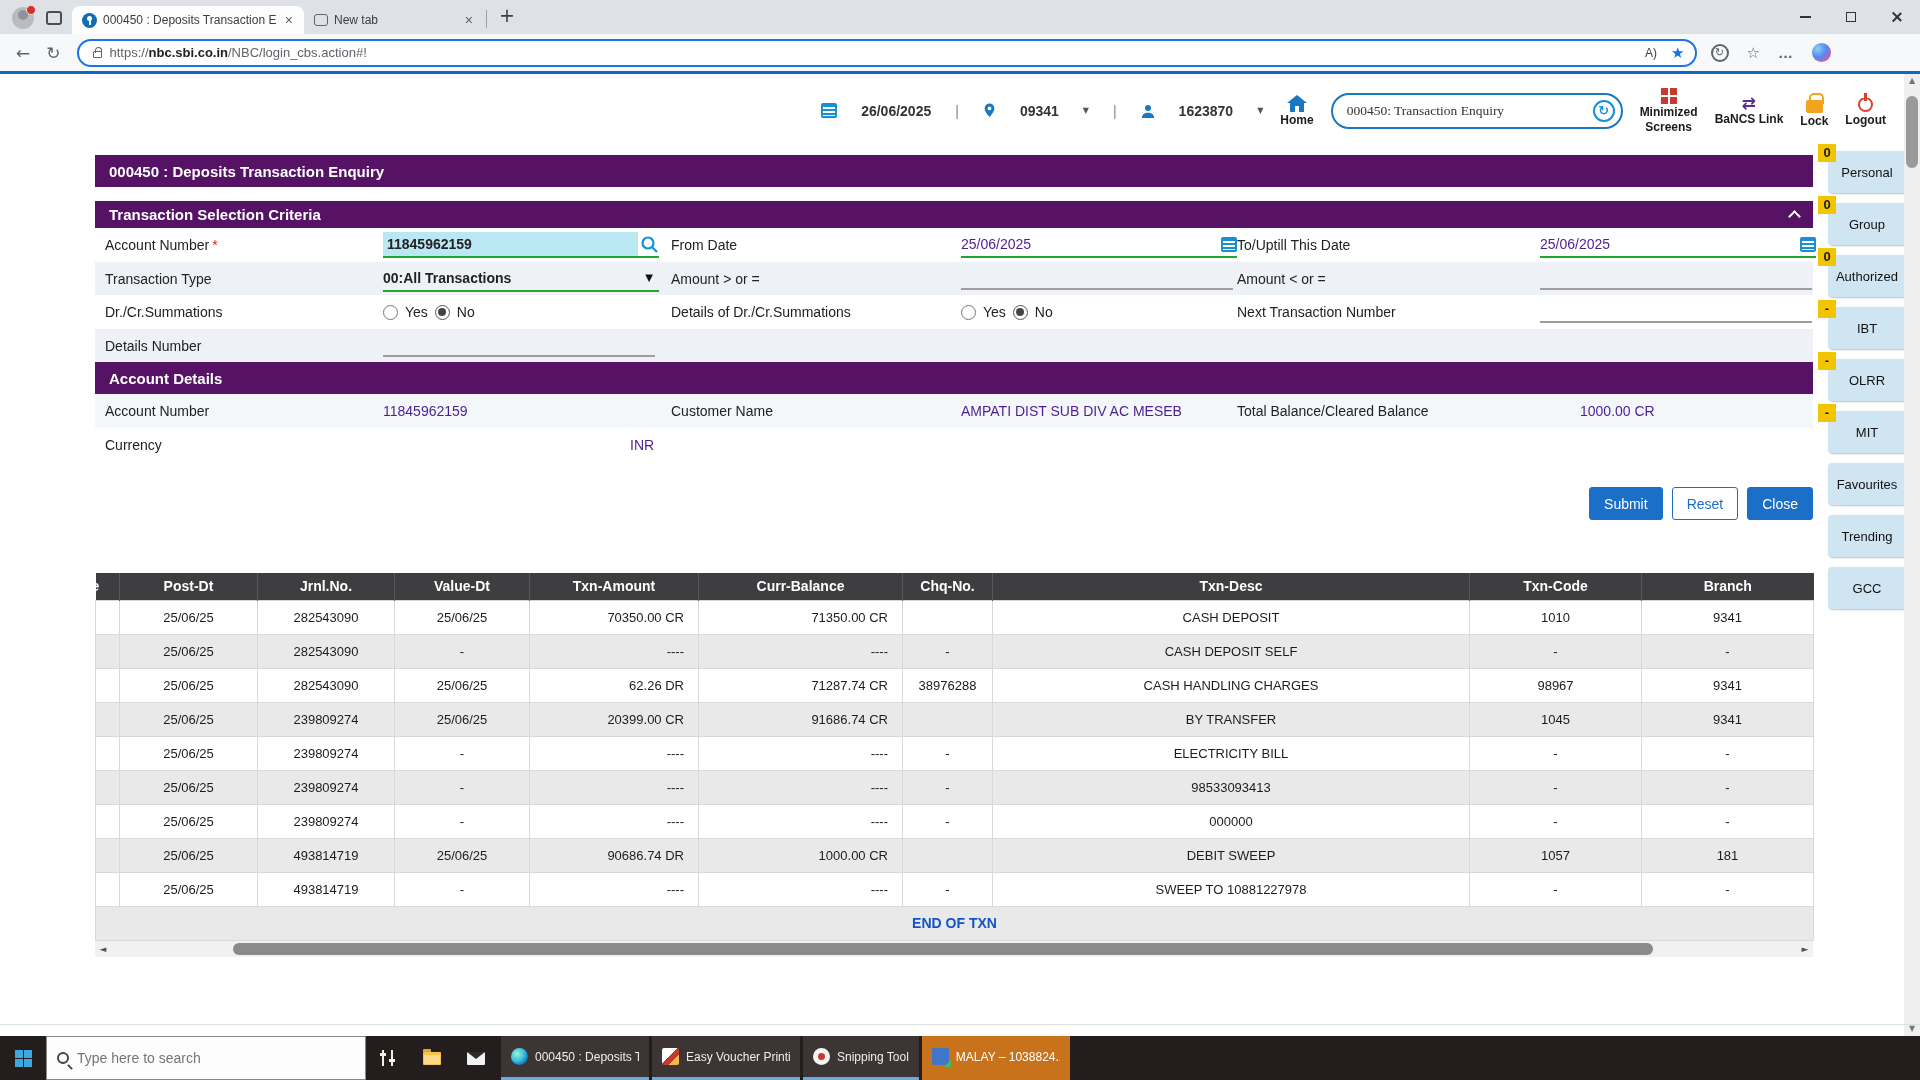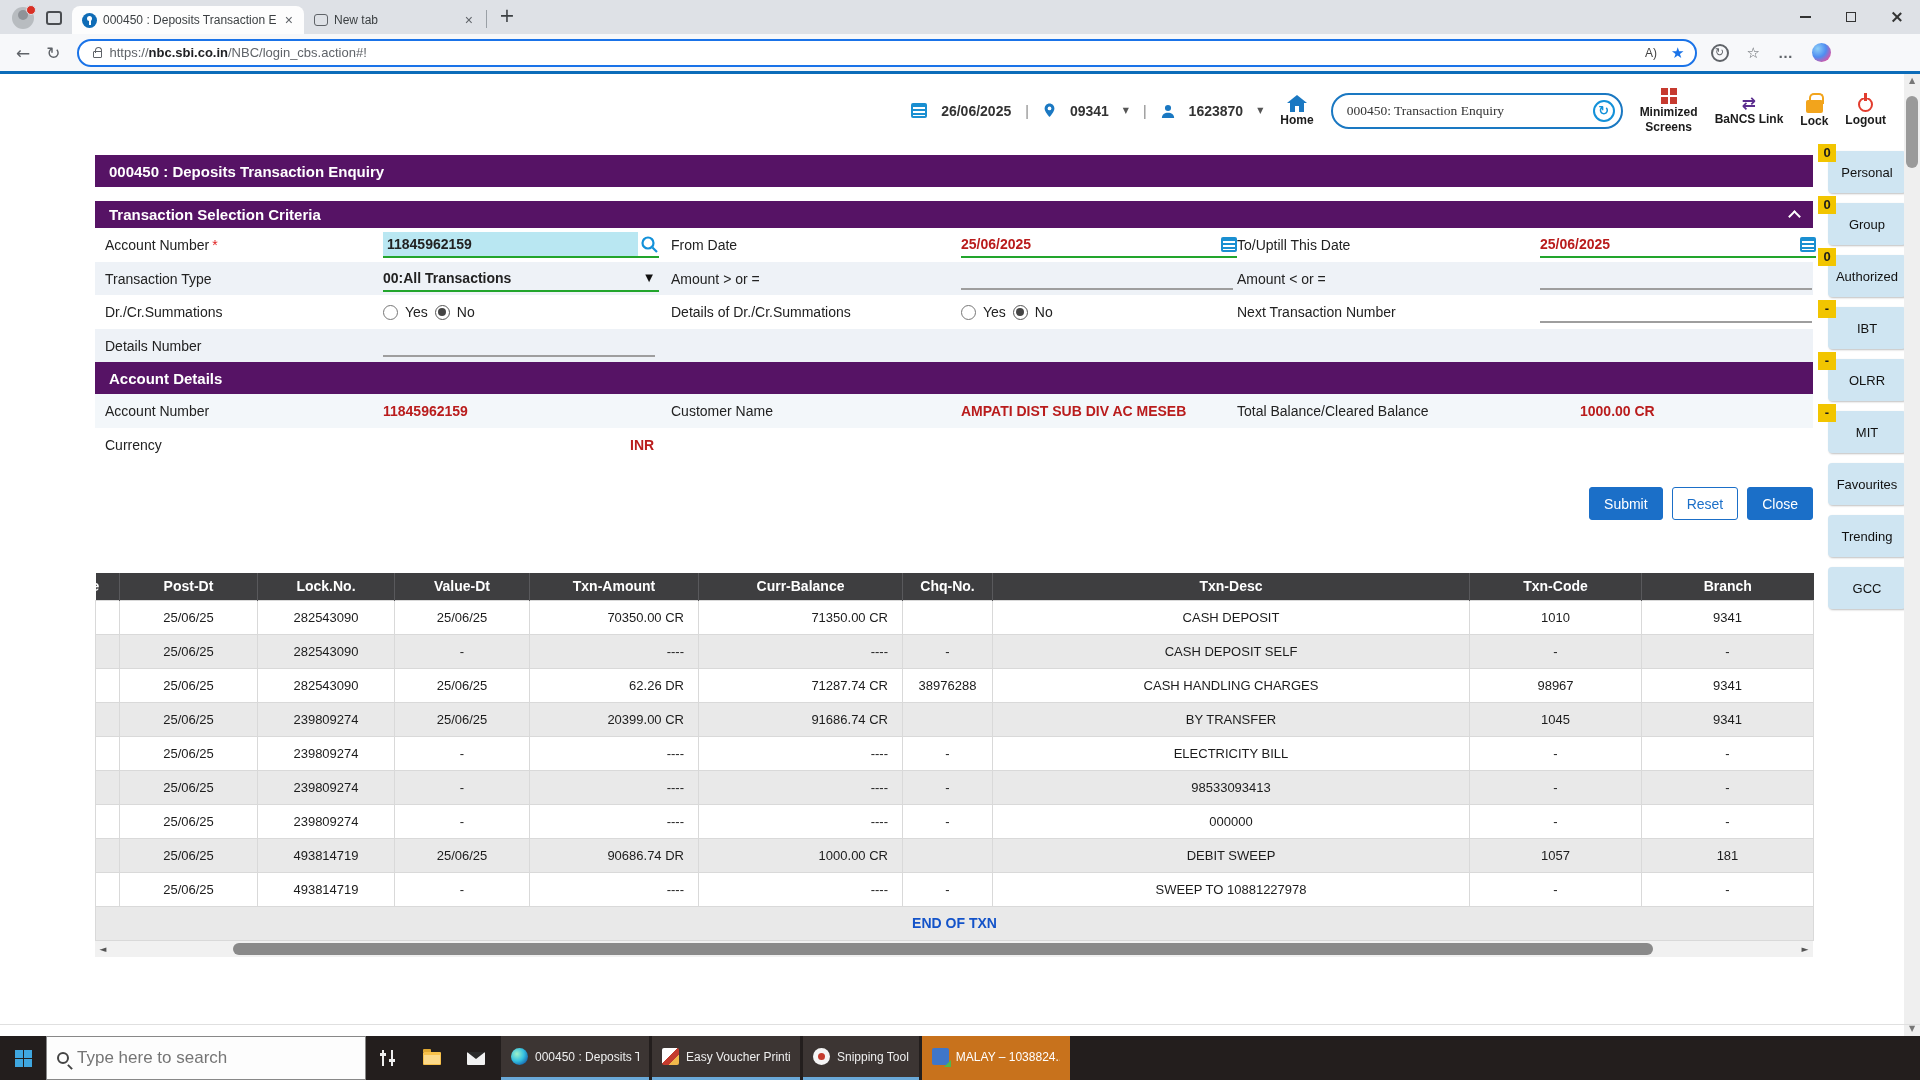--- a/index.html
+++ b/index.html
@@ -53,21 +53,21 @@
 
   
   .sitehdr{position:absolute;left:0;top:74px;width:1920px;height:73px;background:#fff}
   .brand{position:absolute;left:26px;top:10px;display:flex;align-items:flex-end}
   .sbicircle{width:46px;height:46px;border-radius:50%;background:#00a3e0;position:relative}
   .sbicircle:before{content:"";position:absolute;left:13px;top:8px;width:20px;height:20px;border-radius:50%;background:#fff}
   .sbicircle:after{content:"";position:absolute;left:21px;top:22px;width:4px;height:16px;background:#fff}
   .sbitxt{font-size:44px;font-weight:bold;color:#2d2a7c;line-height:44px;margin-left:2px;letter-spacing:-1px}
   .chtxt{font-size:25px;font-weight:bold;color:#1398d8;margin-left:4px;line-height:30px}
   .hdr-right{position:absolute;right:34px;top:0;height:73px;display:flex;align-items:center;gap:17px}
-  .meta{display:flex;align-items:center;gap:14px;font-size:14px;font-weight:bold;color:#333}
+  .meta{display:flex;align-items:center;gap:24px;font-size:14px;font-weight:bold;color:#333}
   .meta .sep{color:#888;font-weight:normal}
   .caret{font-size:8px;color:#555}
   .ic-cal{width:16px;height:15px;background:#1a8fd1;border-radius:2px;position:relative}
   .ic-cal:before{content:"";position:absolute;left:2px;top:4px;right:2px;bottom:2px;background:repeating-linear-gradient(#fff 0 2px,#1a8fd1 2px 4px)}
   .stackbtn{display:flex;flex-direction:column;align-items:center;gap:2px;font-size:12px;font-weight:bold;color:#1b1b1b;line-height:13px;text-align:center}
   .searchpill{width:292px;height:36px;border:2px solid #1a78c2;border-radius:18px;display:flex;align-items:center;padding:0 6px 0 14px;background:#fff}
   .searchpill input{border:none;outline:none;flex:1;font-size:13.5px;color:#333;font-family:"Liberation Serif",serif;background:transparent}
   .syncblue{width:22px;height:22px;border-radius:50%;border:2px solid #1391d9;color:#1391d9;font-size:13px;line-height:18px;text-align:center;font-weight:bold}
   .ic-grid{width:16px;height:16px;background:
     linear-gradient(#c63a2f,#c63a2f) 0 0/7px 7px no-repeat,
@@ -86,21 +86,21 @@
   .pbar{background:#561365;color:#fff;font-size:15px;font-weight:bold;display:flex;align-items:center;padding:0 14px}
   .pbar.t1{height:32px}
   .pbar.t2{height:27px;margin-top:14px;position:relative}
   .pbar.t3{height:32px}
   .chev-up{position:absolute;right:14px;top:11px;width:9px;height:9px;border-left:2.5px solid #fff;border-top:2.5px solid #fff;transform:rotate(45deg)}
   .frow{display:grid;grid-template-columns:278px 288px 290px 276px 303px 1fr;align-items:center;padding-left:10px;font-size:14px}
   .frow.h34{height:34px}.frow.h33{height:33px}
   .frow.alt{background:#eef2f7}
   .flabel{color:#222}
   .req{color:#e02020;margin-left:3px}
-  .fval{font-weight:bold;color:#b91c1c}
+  .fval{font-weight:normal;color:#4c1d95}
   .uline-g{border-bottom:2px solid #22a52c}
   .uline-gray{border-bottom:2px solid #9e9e9e}
   .inputwrap{display:flex;align-items:center;width:276px;height:26px}
   .acctinput{background:#b9e7f2;flex:1;height:100%;display:flex;align-items:center;font-weight:bold;font-size:14px;padding-left:4px}
   .ic-mag{flex:none;margin-left:2px}
   .datewrap{display:flex;align-items:center;justify-content:space-between;width:276px;height:26px}
   .selwrap{display:flex;align-items:center;justify-content:space-between;width:276px;height:26px;font-weight:bold}
   .selcaret{font-size:10px;color:#111;margin-right:6px}
   .emptyline{width:272px;height:22px}
   .radios{display:flex;align-items:center;gap:7px}
@@ -145,21 +145,21 @@
 
   
   .taskbar{position:absolute;left:0;top:1036px;width:1920px;height:44px;background:#231e1d;display:flex;align-items:center}
   .startbtn{width:46px;height:44px;display:flex;align-items:center;justify-content:center}
   .winlogo{width:17px;height:17px;background:
     linear-gradient(#3fa7e0,#3fa7e0) 0 0/8px 8px no-repeat,
     linear-gradient(#3fa7e0,#3fa7e0) 9px 0/8px 8px no-repeat,
     linear-gradient(#3fa7e0,#3fa7e0) 0 9px/8px 8px no-repeat,
     linear-gradient(#3fa7e0,#3fa7e0) 9px 9px/8px 8px no-repeat}
   .tb-search{width:320px;height:44px;background:#fdfdfd;border:1px solid #888;display:flex;align-items:center;padding:0 10px;gap:8px}
-  .tb-search input{border:none;outline:none;font-size:17px;color:#4d7c0f;flex:1;background:transparent;font-family:"Liberation Sans",sans-serif}
+  .tb-search input{border:none;outline:none;font-size:14px;color:#4d7c0f;flex:1;background:transparent;font-family:"Liberation Sans",sans-serif}
   .mag-dark{width:12px;height:12px;border:2px solid #444;border-radius:50%;position:relative;flex:none}
   .mag-dark:before{content:"";position:absolute;left:10px;top:10px;width:2px;height:6px;background:#444;transform:rotate(-45deg)}
   .tb-ic{width:44px;height:44px;display:flex;align-items:center;justify-content:center}
   .sliders{width:16px;height:16px;position:relative}
   .sliders:before{content:"";position:absolute;left:2px;top:0;width:2px;height:16px;background:#eee;box-shadow:9px 0 0 #eee}
   .sliders:after{content:"";position:absolute;left:0;top:3px;width:6px;height:3px;background:#eee;box-shadow:9px 6px 0 #eee}
   .folder{width:18px;height:13px;background:#f7c14b;border-radius:1px;position:relative}
   .folder:before{content:"";position:absolute;left:0;top:-3px;width:8px;height:3px;background:#e0a832;border-radius:1px 1px 0 0}
   .folder:after{content:"";position:absolute;left:1px;top:3px;right:1px;bottom:1px;background:#fbd98a}
   .envelope{width:18px;height:13px;background:#f2f2f2;position:relative;border-radius:1px}
@@ -395,21 +395,21 @@
       <col style="width:204px">
         <col style="width:90px">
         <col style="width:477px">
         <col style="width:172px">
         <col style="width:172px">
     </colgroup>
     <thead>
         <tr>
           <th class="c0">e</th>
           <th>Post-Dt</th>
-          <th>Lock.No.</th>
+          <th>Jrnl.No.</th>
           <th>Value-Dt</th>
           <th>Txn-Amount</th>
           <th>Curr-Balance</th>
           <th>Chq-No.</th>
           <th>Txn-Desc</th>
           <th>Txn-Code</th>
           <th>Branch</th>
         </tr>
       </thead>
     <tbody>

